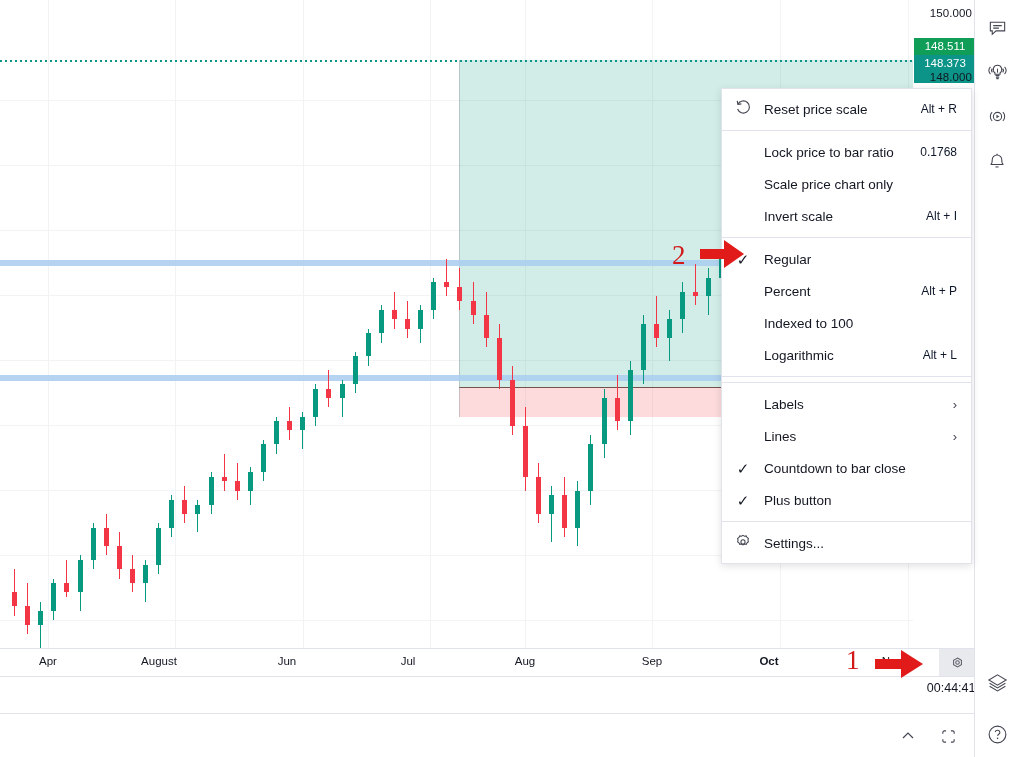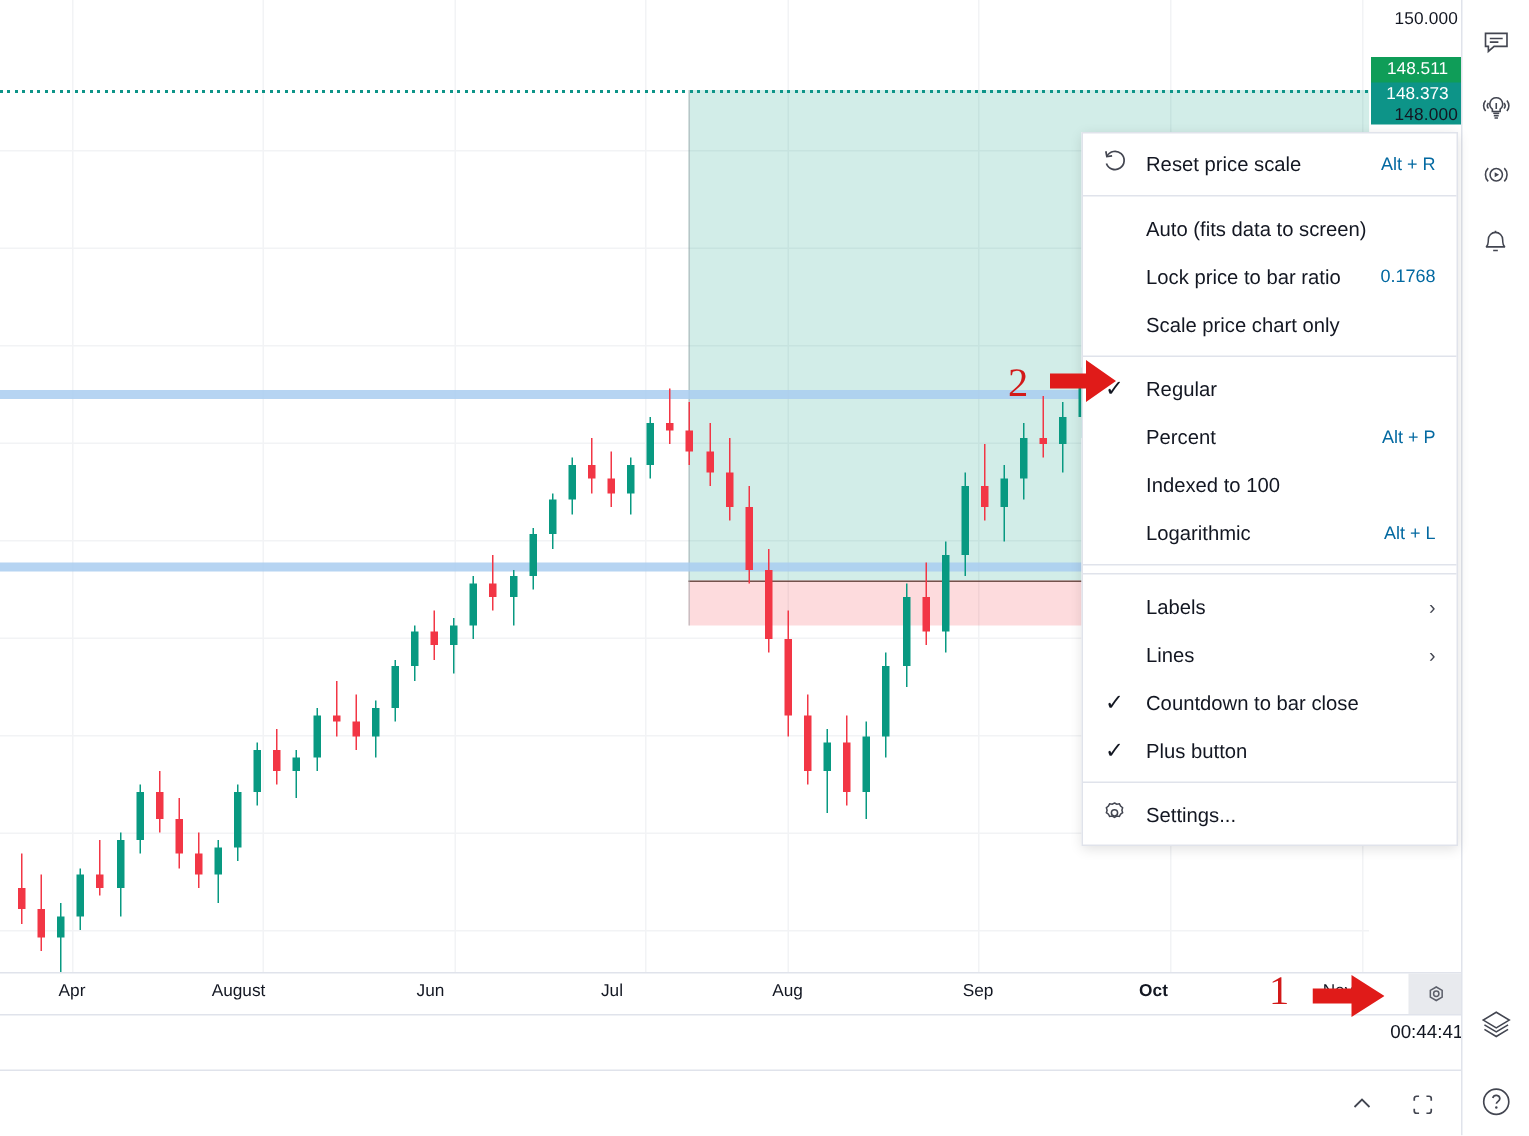--- a/index.html
+++ b/index.html
@@ -102,21 +102,21 @@
     box-shadow:0 2px 8px rgba(0,0,0,.12);
     padding:4px 0 4px 0;
     z-index:40;
   }
   .mi{
     position:relative;display:flex;align-items:center;
     height:32px;padding:0 14px 0 0;cursor:pointer;font-size:13.5px;color:#131722;
   }
   .mi .lead{width:42px;flex:0 0 42px;display:flex;align-items:center;justify-content:center;}
   .mi .lbl{flex:1;white-space:nowrap;}
-  .mi .hint{color:#0369a1;font-size:12px;white-space:nowrap;margin-left:8px;}
+  .mi .hint{color:#0f172a;font-size:12px;white-space:nowrap;margin-left:8px;}
   .mi .chev{color:#434651;font-size:13px;margin-left:8px;}
   .sep{height:1px;background:#e0e3eb;margin:5px 0;}
 
   .check{font-size:15px;color:#131722;line-height:1;}
 
   
   .ann-num{
     position:absolute;font-family:"Liberation Serif", serif;
     font-size:27px;color:#d21919;z-index:60;line-height:1;
   }
@@ -523,30 +523,31 @@
               <path d="M4.2 6.4 A6.4 6.4 0 1 1 3.8 11.6"></path>
               <path d="M3.4 3 L4.1 6.7 L7.8 6.2"></path>
             </svg></span>
         </div>
         <div class="lbl">Reset price scale</div>
         <div class="hint">Alt + R</div>
       </div>
       <div class="sep"></div>
       <div class="mi">
         <div class="lead"></div>
-        <div class="lbl">Auto (fits data to screen)</div>
-      </div>
-      <div class="mi">
-        <div class="lead"></div>
         <div class="lbl">Lock price to bar ratio</div>
         <div class="hint">0.1768</div>
       </div>
       <div class="mi">
         <div class="lead"></div>
         <div class="lbl">Scale price chart only</div>
+      </div>
+      <div class="mi">
+        <div class="lead"></div>
+        <div class="lbl">Invert scale</div>
+        <div class="hint">Alt + I</div>
       </div>
       <div class="sep"></div>
       <div class="mi">
         <div class="lead">
           <span class="check">✓</span>
         </div>
         <div class="lbl">Regular</div>
       </div>
       <div class="mi">
         <div class="lead"></div>

